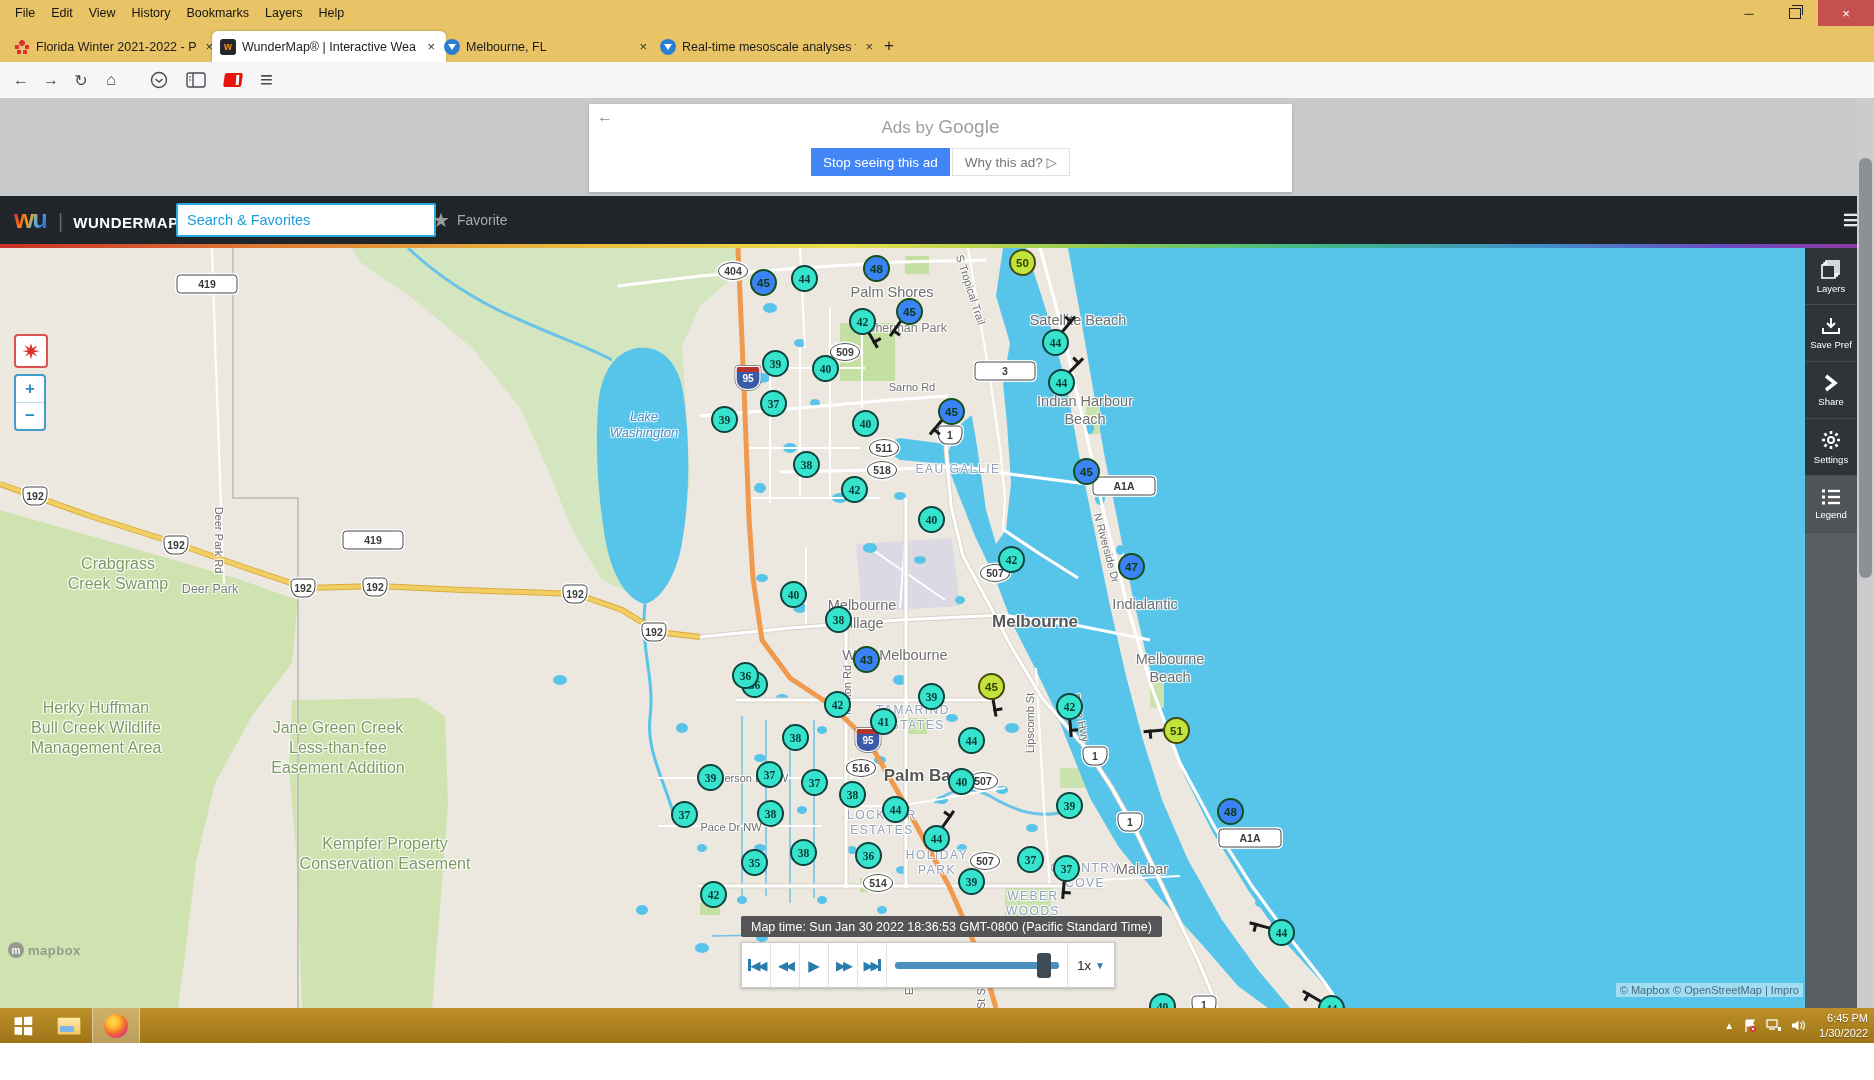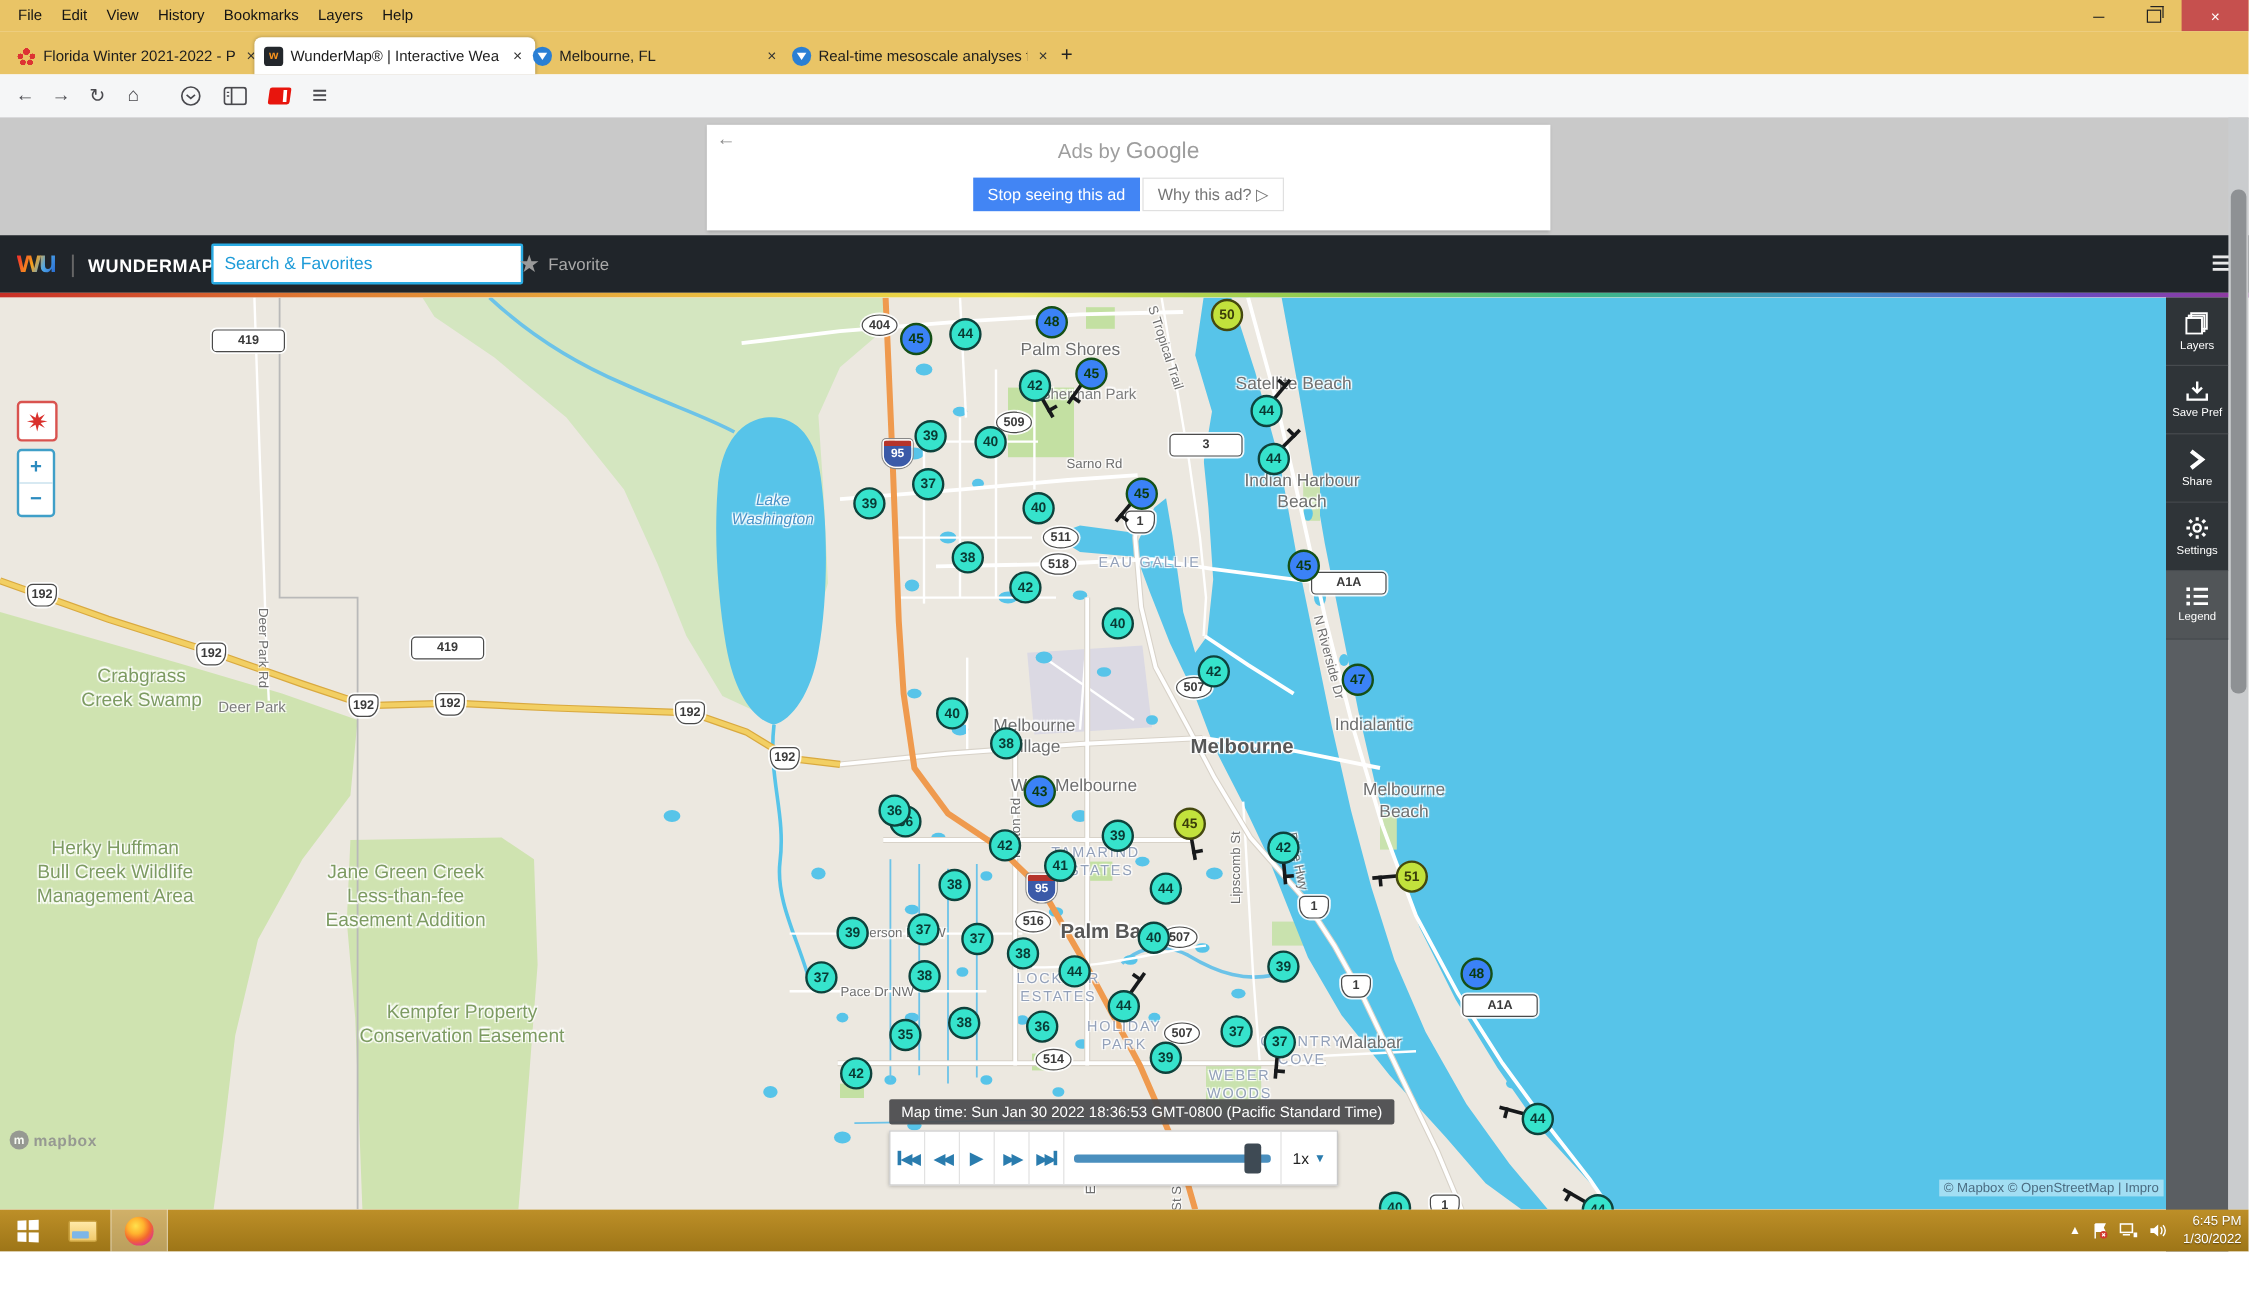--- a/index.html
+++ b/index.html
@@ -76,21 +76,21 @@
   .lbl-water{font-size:13px;color:#4792c8;font-style:italic;}
   .lbl-park{font-size:16px;color:#7d9b62;}
   .lbl-road{font-size:11px;color:#6e6e6e;}
   .shield{position:absolute;transform:translate(-50%,-50%);background:#fff;border:1.5px solid #4a4a4a;color:#3a3a3a;font-weight:bold;font-size:10.5px;line-height:1;display:flex;align-items:center;justify-content:center;box-shadow:0 0 0 1.5px rgba(255,255,255,.9);}
   .sh-us{min-width:23px;height:17px;border-radius:5px 5px 9px 9px/4px 4px 11px 11px;}
   .sh-oval{min-width:28px;height:16px;border-radius:50%;}
   .sh-sq{min-width:19px;height:17px;border-radius:4px;padding:0 20px;}
   .sh-i{background:linear-gradient(#b5342c 0,#b5342c 5px,#3b5aa8 5px);border:1px solid #fff;box-shadow:0 0 0 1px #888;color:#fff;min-width:23px;height:20px;border-radius:3px 3px 45% 45%;font-size:10px;padding-top:2px;}
   .mkwrap{position:absolute;width:0;height:0;}
   .mk{position:absolute;left:-12px;top:-12px;width:23px;height:23px;border-radius:50%;display:flex;align-items:center;justify-content:center;font-size:11.5px;font-weight:bold;border:2.5px solid;z-index:2;}
-  .mk-t{background:#36e3cc;border-color:#0e423c;color:#093a33;}
+  .mk-t{background:#36e3cc;border-color:#0e423c;color:#093a33;font-family:Liberation Serif, serif;}
   .mk-g{background:#3b82f6;border-color:#155017;color:#0b3a0d;}
   .mk-y{background:#c2e23c;border-color:#45490f;color:#3a3d0a;}
   .barb{position:absolute;left:-1.5px;top:0;width:3px;height:32px;background:#17191b;transform-origin:1.5px 0;z-index:1;}
   .barb:after{content:"";position:absolute;left:0;top:24px;width:9px;height:3px;background:#17191b;}
 
   
   #radarbtn{position:absolute;left:14px;top:86px;width:30px;height:30px;background:#fff;border:2px solid #d9534f;border-radius:4px;display:flex;align-items:center;justify-content:center;}
   #zoombox{position:absolute;left:14px;top:126px;width:28px;background:#fff;border:2px solid #3f9fc8;border-radius:4px;}
   .zbtn{height:26px;display:flex;align-items:center;justify-content:center;color:#2b8bbf;font-size:17px;font-weight:bold;}
   .zbtn + .zbtn{border-top:1px solid #bddbe9;}

